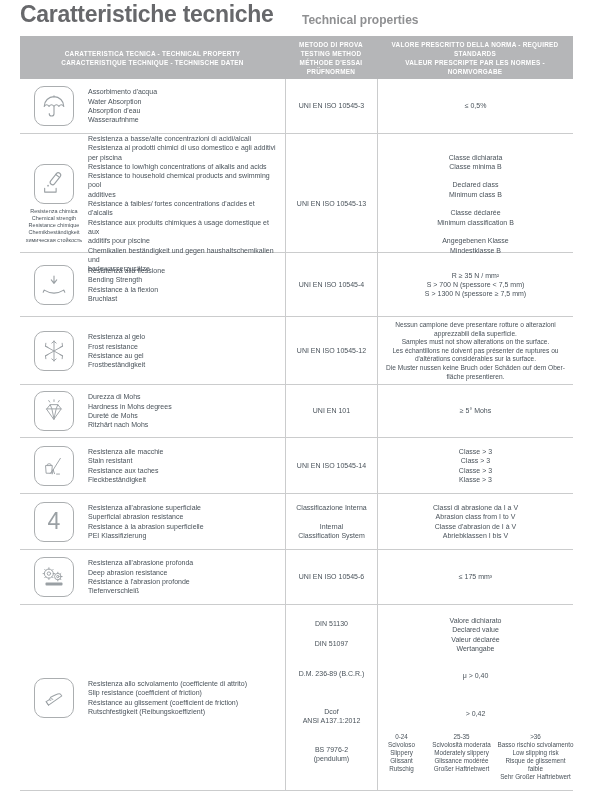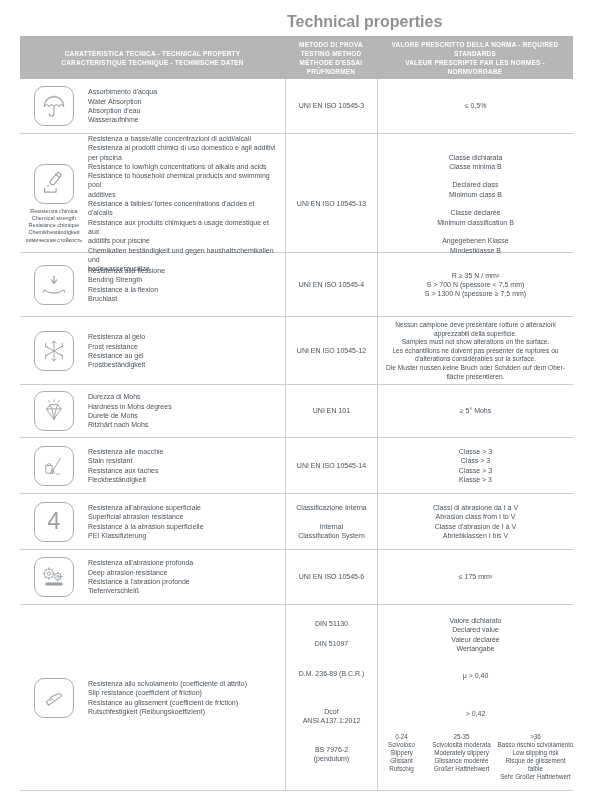--- a/index.html
+++ b/index.html
@@ -1,19 +1,19 @@
 <!DOCTYPE html>
 <html><head>
 <meta charset="utf-8">
 <style>
   html,body{margin:0;padding:0;background:#ffffff;}
   body{font-family:"Liberation Sans",sans-serif;color:#49525a;}
   .page{position:relative;width:610px;height:792px;background:#fff;overflow:hidden;}
   .title{position:absolute;left:20px;top:1px;font-size:23px;font-weight:bold;color:#67686b;letter-spacing:-0.3px;}
-  .subtitle{position:absolute;left:287px;top:13px;font-size:16px;font-weight:bold;color:#8f9092;}
+  .subtitle{position:absolute;left:302px;top:13px;font-size:12px;font-weight:bold;color:#8f9092;}
   .table{position:absolute;left:20px;top:36px;width:553px;border-bottom:1px solid #cbcccd;}
   .thead{display:grid;grid-template-columns:265px 92px 196px;background:#b5b6b8;height:43px;
          align-items:center;text-align:center;}
   .thead .htxt{white-space:pre-line;color:#fff;font-size:6.4px;line-height:9px;font-weight:bold;letter-spacing:0.25px;}
   .row{display:grid;grid-template-columns:68px 197px 92px 196px;border-top:1px solid #cbcccd;box-sizing:border-box;}
   .row.first{border-top:none;}
   .icon-cell{display:flex;flex-direction:column;align-items:center;justify-content:center;}
   .desc-cell{display:flex;align-items:center;padding-right:6px;box-sizing:border-box;}
   .m-cell,.v-cell{border-left:1px solid #cbcccd;display:flex;align-items:center;justify-content:center;
                   text-align:center;padding:4px 3px;box-sizing:border-box;}
@@ -26,20 +26,21 @@
   .row9 .m-cell,.row9 .v-cell{display:block;position:relative;padding:0;}
   .abs{position:absolute;left:0;right:0;text-align:center;}
   .slip-grid{position:absolute;left:0;right:0;display:grid;grid-template-columns:48px 72px 76px;
              justify-content:center;column-gap:0px;}
   .slip-col{white-space:pre-line;font-size:6.3px;line-height:8px;text-align:center;}
 </style>
 </head>
 <body>
 
 <div class="page">
+  <div class="title">Caratteristiche tecniche</div>
   <div class="subtitle">Technical properties</div>
 
   <div class="table">
 
     <div class="thead">
       <div class="htxt">CARATTERISTICA TECNICA - TECHNICAL PROPERTY
 CARACTERISTIQUE TECHNIQUE - TECHNISCHE DATEN</div>
       <div class="htxt">METODO DI PROVA
 TESTING METHOD
 MÉTHODE D'ESSAI

